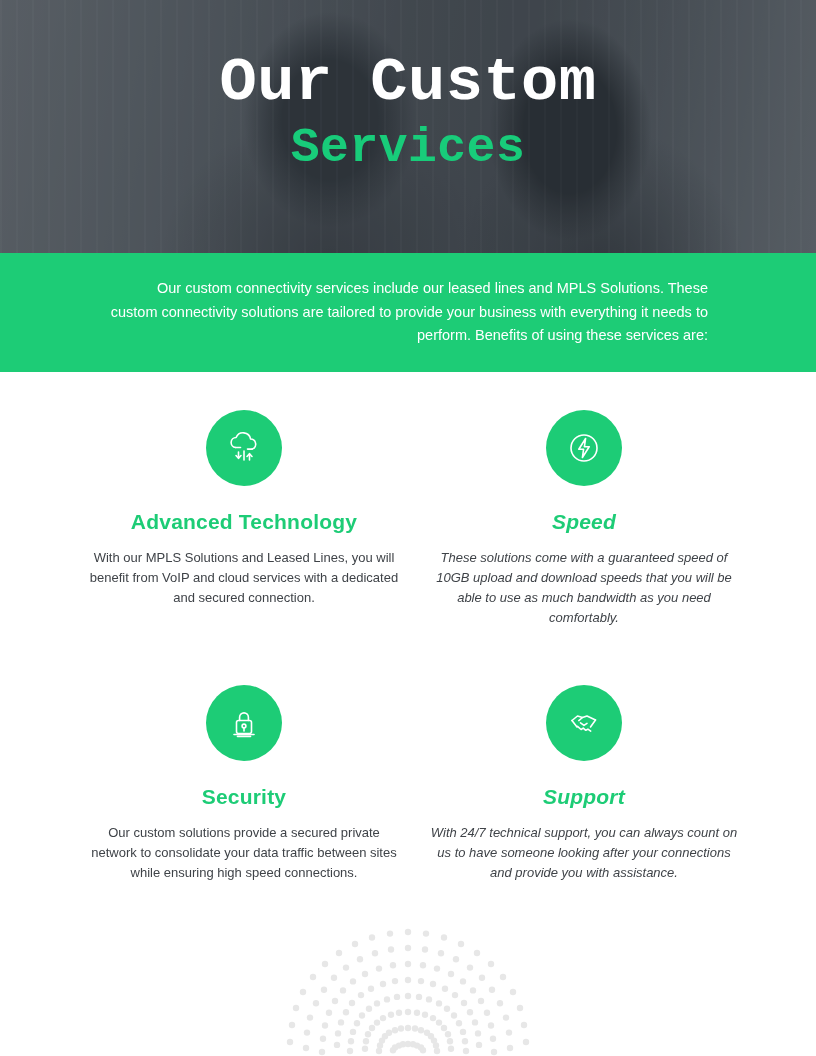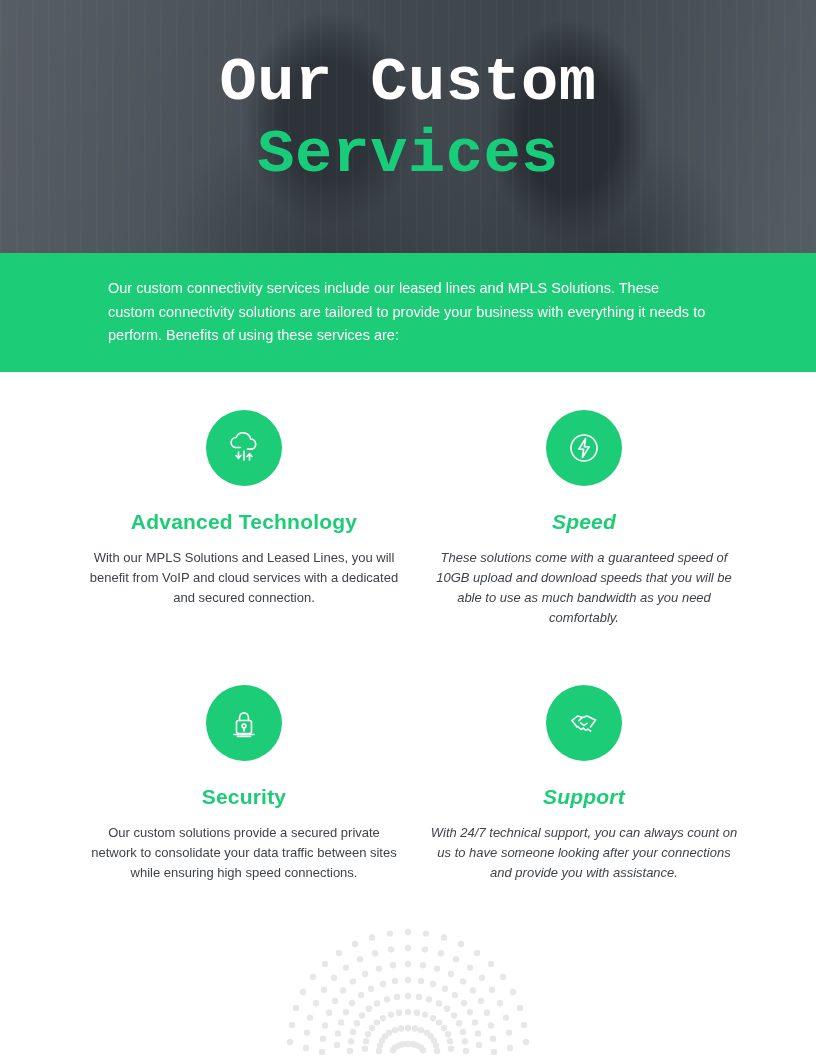--- a/index.html
+++ b/index.html
@@ -63,38 +63,38 @@
   .hero-title .line1 {
     display: block;
     font-size: 62px;
     font-weight: bold;
     color: #ffffff;
     letter-spacing: 0.5px;
   }
   .hero-title .line2 {
     display: block;
     margin-top: 10px;
-    font-size: 62px;
+    font-size: 48px;
     font-weight: bold;
     color: #18cc7a;
     letter-spacing: 0.5px;
   }
 
   
   .intro-band {
     width: 816px;
     height: 119px;
     background: #1dcc76;
     display: flex;
     align-items: center;
     justify-content: center;
   }
   .intro-text {
     width: 600px;
-    text-align: left;
+    text-align: right;
     color: #ffffff;
     font-size: 14.5px;
     line-height: 1.62;
   }
 
   
   .features {
     position: relative;
     padding: 38px 48px 0 48px;
     margin-left: 12px;

